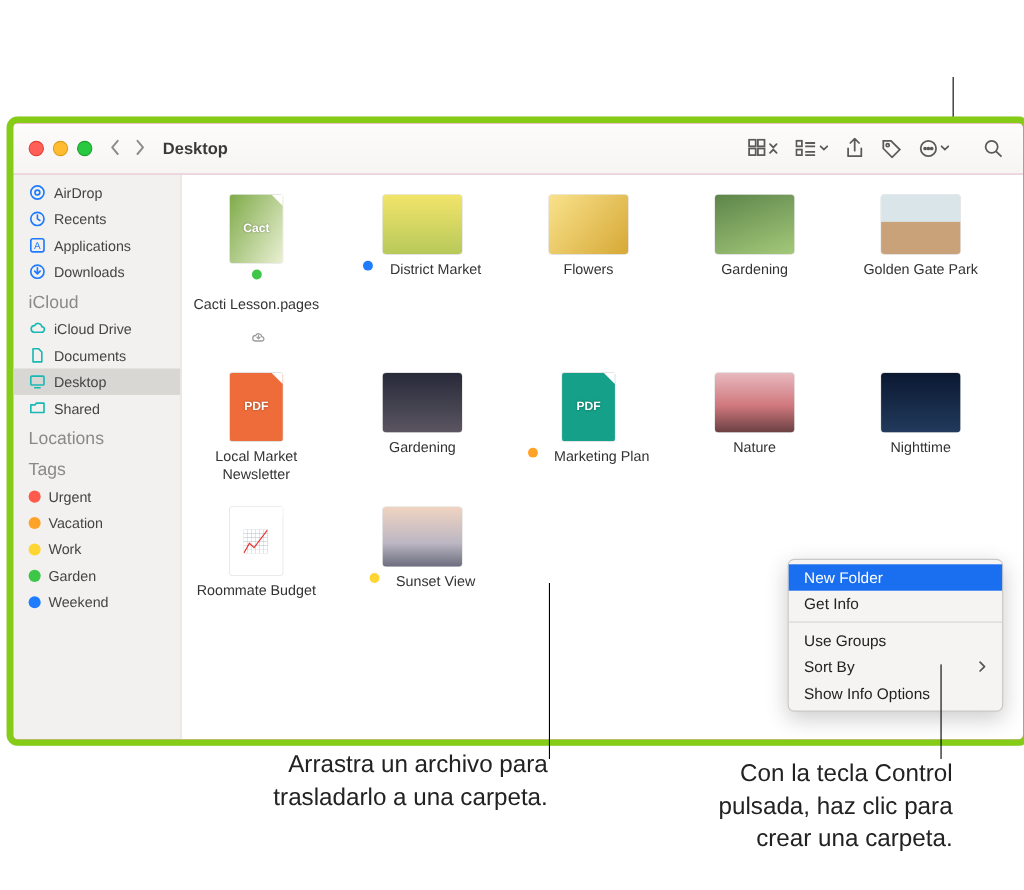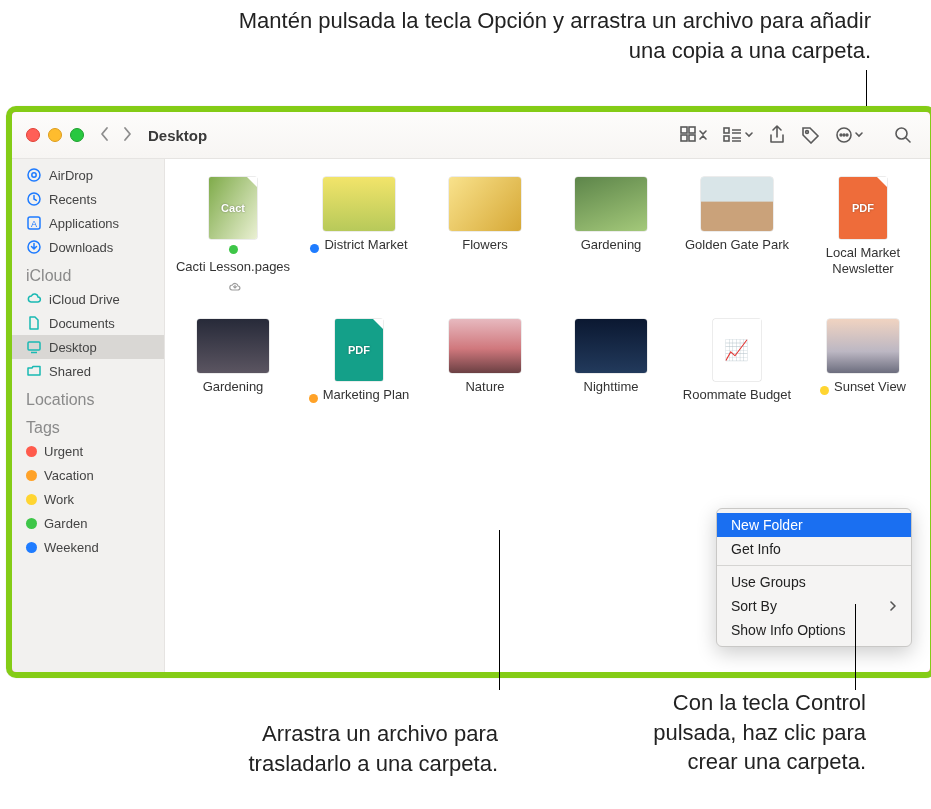--- a/index.html
+++ b/index.html
@@ -20,40 +20,37 @@
 .tbtn svg{stroke:#5a5a5a;fill:none;stroke-width:1.6;}
 .tbtn.wider{width:44px;}
 .body{display:flex;height:calc(100% - 46px);}
 .sidebar{width:152px;background:#f2f1ef;border-right:1px solid #e6e4e2;padding:4px 0;overflow-y:auto;}
 .side-item{display:flex;align-items:center;height:24px;padding:0 10px 0 14px;font-size:13px;color:#444;white-space:nowrap;}
 .side-item svg{margin-right:7px;flex-shrink:0;}
 .side-item.active{background:#d9d7d4;}
 .side-header{font-size:16px;color:#8a8a8a;padding:8px 0 2px 14px;font-weight:500;}
 .tag-dot{width:11px;height:11px;border-radius:50%;margin-right:7px;flex-shrink:0;}
 .content{flex:1;padding:18px 8px 6px 8px;overflow:auto;position:relative;background:#fff;}
-.grid{display:grid;grid-template-columns:repeat(6,1fr);column-gap:6px;row-gap:22px;}
+.grid{display:grid;grid-template-columns:repeat(5,1fr);column-gap:6px;row-gap:22px;}
 .item{display:flex;flex-direction:column;align-items:center;text-align:center;width:120px;}
 .thumb{width:72px;height:54px;border-radius:3px;display:flex;align-items:center;justify-content:center;position:relative;box-shadow:0 0 0 0.5px rgba(0,0,0,0.15);}
 .thumb.doc{width:48px;height:62px;border-radius:2px;background:#fff;}
 .thumb.doc::after{content:"";position:absolute;right:0;top:0;border-style:solid;border-width:0 10px 10px 0;border-color:transparent #fff transparent #ddd;transform:rotate(0deg);}
-.label{margin-top:6px;font-size:13px;color:#333;line-height:1.25;display:flex;align-items:flex-end;justify-content:center;flex-wrap:wrap;gap:5px;}
+.label{margin-top:6px;font-size:13px;color:#333;line-height:1.25;display:flex;align-items:flex-start;justify-content:center;flex-wrap:wrap;gap:15px;}
 .mini-dot{width:9px;height:9px;border-radius:50%;display:inline-block;}
 .cloud-mini{color:#9c9c9c;margin-left:3px;}
 .context-menu{position:absolute;right:18px;bottom:26px;width:194px;background:#f5f4f3;border:1px solid #c9c8c6;border-radius:6px;box-shadow:0 6px 20px rgba(0,0,0,0.2);padding:4px 0;font-size:14px;}
 .cm-item{padding:4px 14px;display:flex;align-items:center;justify-content:space-between;color:#222;}
 .cm-item.selected{background:#1a6ff1;color:#fff;}
 .cm-sep{height:1px;background:#d5d4d2;margin:4px 0;}
 </style>
 </head>
 <body>
 <div class="page">
 
-<div class="callout" style="right:60px;top:6px;width:660px;">
-  <span>Mantén pulsada la tecla Opción y arrastra un archivo para añadir una copia a una carpeta.</span>
-</div>
 <div class="callout-line" style="left:866px;top:70px;width:1px;height:110px;"></div>
 
 <div class="window">
 
   <div class="toolbar">
     <div class="traffic">
       <span class="tl-close"></span>
       <span class="tl-min"></span>
       <span class="tl-max"></span>
     </div>
@@ -311,21 +308,21 @@
                 </svg></span>
             </div>
             <div class="cm-item">
               <span>Show Info Options</span>
             </div>
           </div>
     </div>
   </div>
 </div>
 
-<div class="callout" style="left:220px;top:719px;width:278px;">
+<div class="callout" style="left:220px;top:680px;width:278px;">
   <span>Arrastra un archivo para trasladarlo a una carpeta.</span>
 </div>
 <div class="callout-line" style="left:499px;top:530px;width:1px;height:160px;"></div>
 
 <div class="callout" style="left:626px;top:688px;width:240px;">
   <span>Con la tecla Control pulsada, haz clic para crear una carpeta.</span>
 </div>
 <div class="callout-line" style="left:855px;top:604px;width:1px;height:86px;"></div>
 
 </div>

